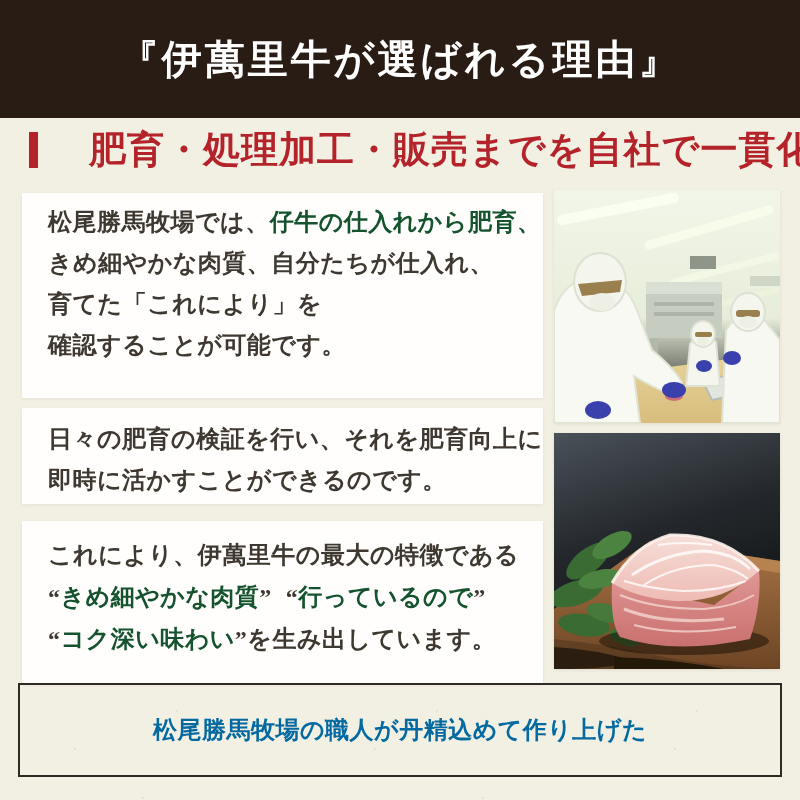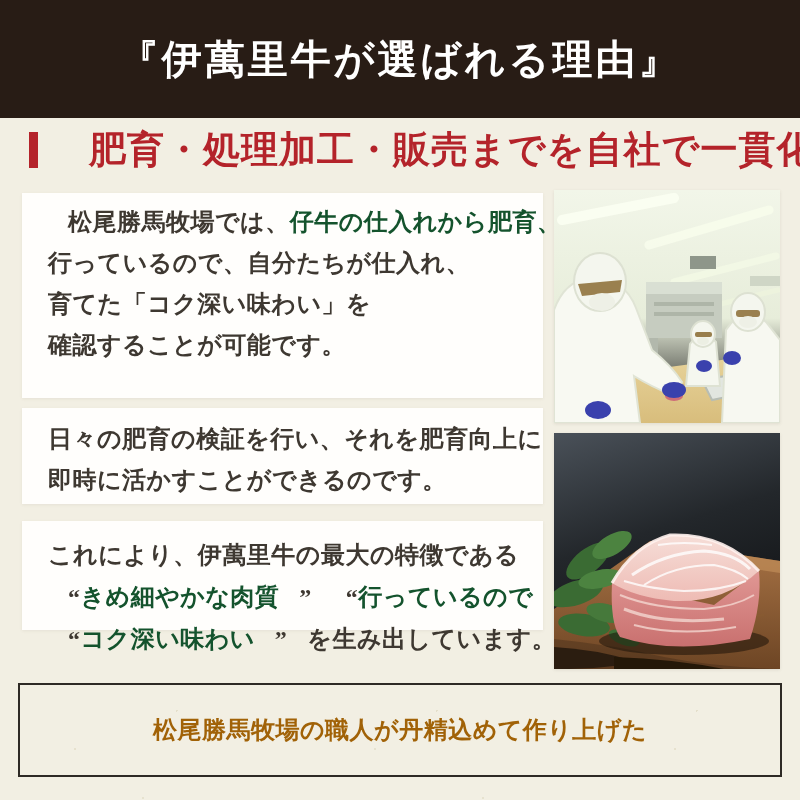--- a/index.html
+++ b/index.html
@@ -39,55 +39,55 @@
   }
   
   .tbox {
     position:absolute; left:22px; width:521px; background:#fffefc;
     box-shadow:0 1px 3px rgba(90,80,60,.08);
     color:#3e3831; font-size:24px; font-weight:700; letter-spacing:.5px;
   }
   .tbox .ln { white-space:nowrap; }
   #intro-box  { top:193px; height:205px; padding:9px 0 0 26px; line-height:41px; }
   #verify-box { top:408px; height:96px;  padding:11px 0 0 26px; line-height:41px; }
-  #feature-box{ top:521px; height:109px; padding:13px 0 0 26px; line-height:42px; }
+  #feature-box{ top:521px; height:163px; padding:13px 0 0 26px; line-height:42px; }
   .orange { color:#14532d; }
-  .dark { color:#3e3831;margin-left:20px; }
+  .dark { color:#3e3831; }
   .qgap { display:inline-block; width:14px; }
   
   .photo { position:absolute; display:block; box-shadow:0 1px 3px rgba(90,80,60,.12); }
   #photo-processing { left:554px; top:190px; }
   #photo-beef { left:554px; top:433px; }
   
   .footer-box {
     position:absolute; left:18px; top:683px; width:764px; height:94px;
     border:2px solid #2e2a25; display:flex; flex-direction:column;
     align-items:center; justify-content:center;
-    color:#a16207; font-size:24px; font-weight:700; letter-spacing:.5px;
+    color:#0369a1; font-size:24px; font-weight:700; letter-spacing:.5px;
   }
   .footer-box .ln { line-height:40px; white-space:nowrap; }
 </style>
 </head>
 <body>
 
 <div class="page">
 
   <div class="header">
     <div class="header-title">『伊萬里牛が選ばれる理由』</div>
   </div>
 
   <div class="section-heading">
     <span class="bar"></span>
     <span class="txt">肥育・処理加工・販売までを自社で一貫化</span>
   </div>
 
   <div class="tbox" id="intro-box">
     <div class="ln"><span class="dark">松尾勝馬牧場では、</span><span class="orange">仔牛の仕入れから肥育、</span></div>
-    <div class="ln">行っているので、自分たちが仕入れ、</div>
-    <div class="ln">育てた「コク深い味わい」を</div>
+    <div class="ln">きめ細やかな肉質、自分たちが仕入れ、</div>
+    <div class="ln">育てた「これにより」を</div>
     <div class="ln">確認することが可能です。</div>
   </div>
 
   <div class="tbox" id="verify-box">
     <div class="ln">日々の肥育の検証を行い、それを肥育向上に</div>
     <div class="ln">即時に活かすことができるのです。</div>
   </div>
 
   <div class="tbox" id="feature-box">
     <div class="ln">これにより、伊萬里牛の最大の特徴である</div>

